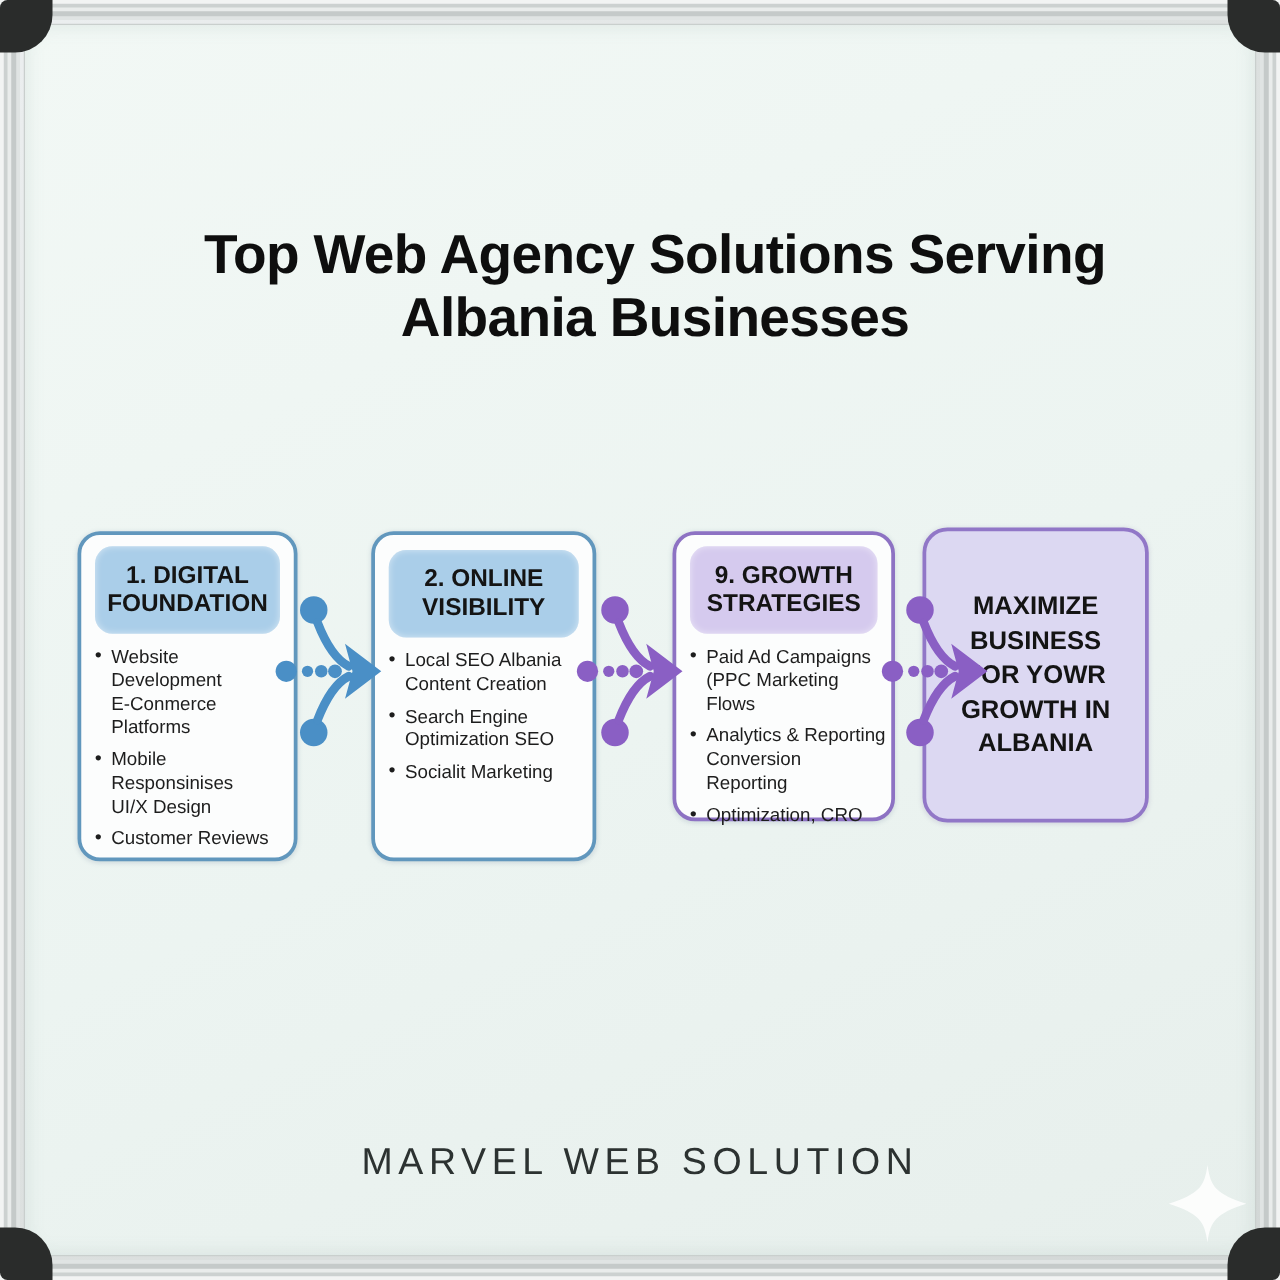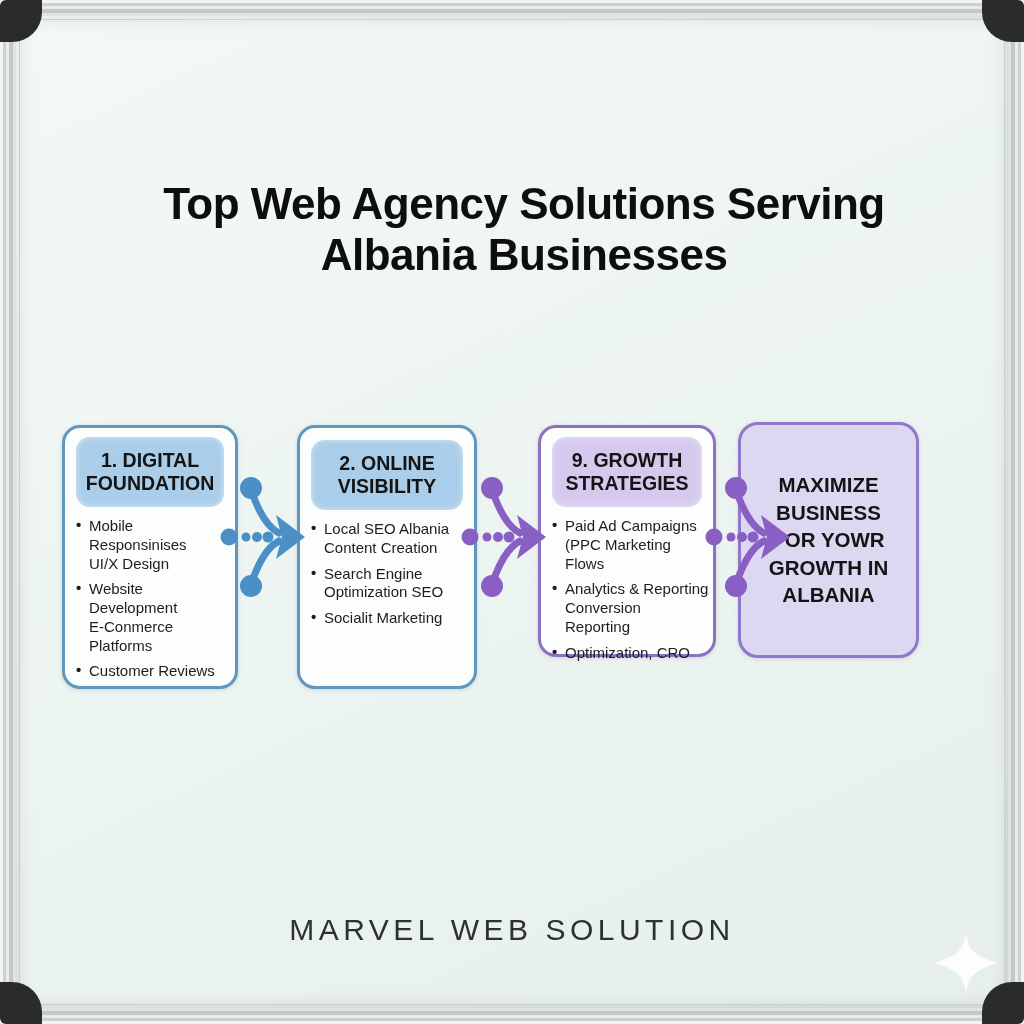--- a/index.html
+++ b/index.html
@@ -75,24 +75,24 @@
 
   <div class="board">
 
     <h1 class="title prelines" style="color: rgb(14, 14, 14);">Top Web Agency Solutions Serving
 Albania Businesses</h1>
 
     <section class="step s1" style="border-color: rgb(97, 151, 189);">
       <div class="pill prelines" style="background: rgb(170, 206, 233);">1. DIGITAL
 FOUNDATION</div>
       <ul class="bullets">
+        <li class="prelines">Website Development
+E-Conmerce Platforms</li>
         <li class="prelines">Mobile Responsinises
 UI/X Design</li>
-        <li class="prelines">Website Development
-E-Conmerce Platforms</li>
         <li class="prelines">Customer Reviews</li>
       </ul>
     </section>
 
     <svg class="arrow a1" viewBox="0 0 90 130" style="color: rgb(74, 143, 198);">
       <circle cx="34" cy="16" r="11" fill="currentColor"></circle>
       <circle cx="34" cy="114" r="11" fill="currentColor"></circle>
       <path d="M37 26 C44 44 52 56 62 61" fill="none" stroke="currentColor" stroke-width="7" stroke-linecap="round"></path>
       <path d="M37 104 C44 86 52 74 62 69" fill="none" stroke="currentColor" stroke-width="7" stroke-linecap="round"></path>
       <circle cx="12" cy="65" r="8.5" fill="currentColor"></circle>

